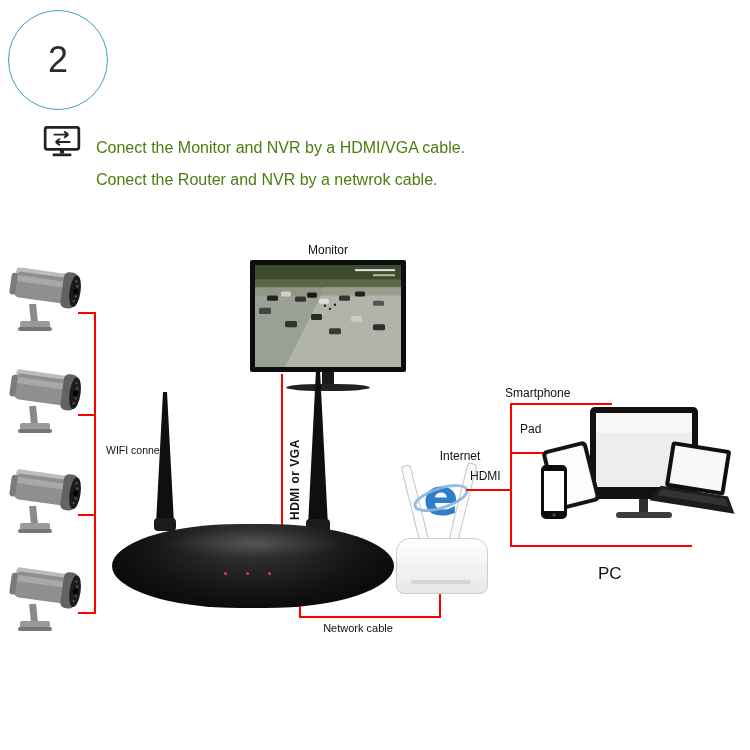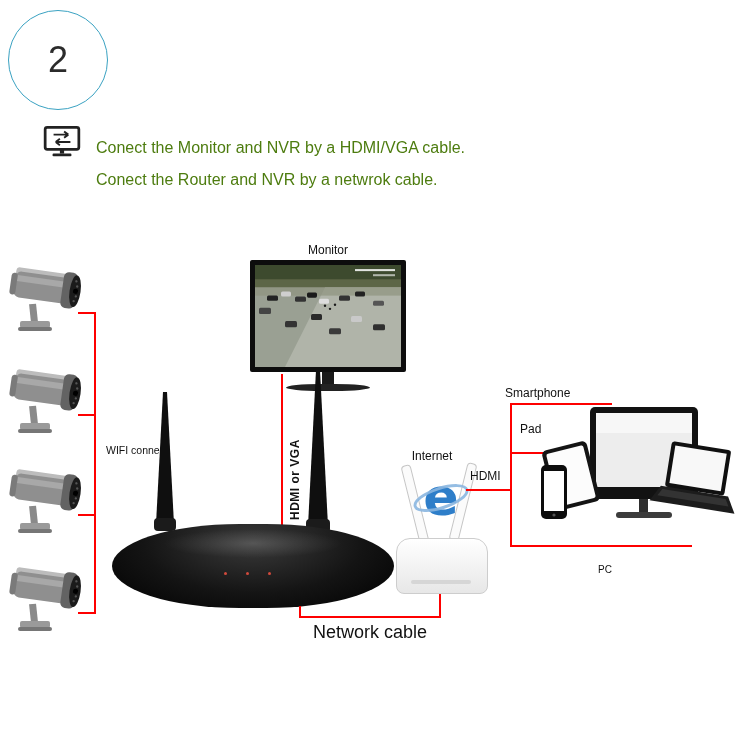--- a/index.html
+++ b/index.html
@@ -224,44 +224,44 @@
   <div class="nvr-body">
     <div class="nvr-sheen"></div>
     <div class="nvr-light" style="left:112px"></div>
     <div class="nvr-light" style="left:134px"></div>
     <div class="nvr-light" style="left:156px"></div>
   </div>
 
   <div class="line" style="left:299px;top:606px;width:2px;height:12px"></div>
   <div class="line" style="left:299px;top:616px;width:142px;height:2px"></div>
   <div class="line" style="left:439px;top:592px;width:2px;height:26px"></div>
-  <div class="lbl center" style="left:300px;top:622px;width:140px;font-size:18px">Network cable</div>
-
-  <div class="lbl center" style="left:384px;top:449px;width:96px">Internet</div>
+  <div class="lbl center" style="left:288px;top:622px;width:140px;font-size:11px">Network cable</div>
+
+  <div class="lbl center" style="left:412px;top:449px;width:96px">Internet</div>
   <div class="router">
     <div class="r-ant left"></div>
     <div class="r-ant right"></div>
     <div class="router-body">
       <div class="router-slot"></div>
     </div>
     <svg class="ie-svg" viewBox="0 0 64 64">
       <text x="32" y="49" text-anchor="middle" font-size="54" font-weight="bold" fill="#2e7ec9" font-family="DejaVu Sans, sans-serif">e</text>
       <ellipse cx="32" cy="31" rx="28" ry="10" fill="none" stroke="#8ab6e0" stroke-width="3" transform="rotate(-18 32 31)" opacity="0.9"></ellipse>
     </svg>
   </div>
 
   <div class="lbl" style="left:470px;top:469px">HDMI</div>
   <div class="line" style="left:466px;top:489px;width:46px;height:2px"></div>
   <div class="line" style="left:510px;top:403px;width:2px;height:144px"></div>
   <div class="line" style="left:510px;top:403px;width:102px;height:2px"></div>
   <div class="lbl" style="left:505px;top:386px">Smartphone</div>
   <div class="line" style="left:510px;top:452px;width:42px;height:2px"></div>
   <div class="lbl" style="left:520px;top:422px">Pad</div>
   <div class="line" style="left:510px;top:545px;width:182px;height:2px"></div>
-  <div class="lbl" style="left:598px;top:564px;font-size:10px">PC</div>
+  <div class="lbl" style="left:598px;top:564px;font-size:17px">PC</div>
 
   <svg class="devices" viewBox="0 0 205 150">
     <g>
       <rect x="55" y="12" width="108" height="92" rx="5" fill="#121212"></rect>
       <rect x="61" y="18" width="96" height="74" fill="#ededed"></rect>
       <rect x="61" y="18" width="96" height="20" fill="#ffffff" opacity=".55"></rect>
       <rect x="104" y="104" width="9" height="13" fill="#2e2e2e"></rect>
       <rect x="81" y="117" width="56" height="6" rx="3" fill="#3c3c3c"></rect>
     </g>
     <g transform="rotate(9 160 80)">

